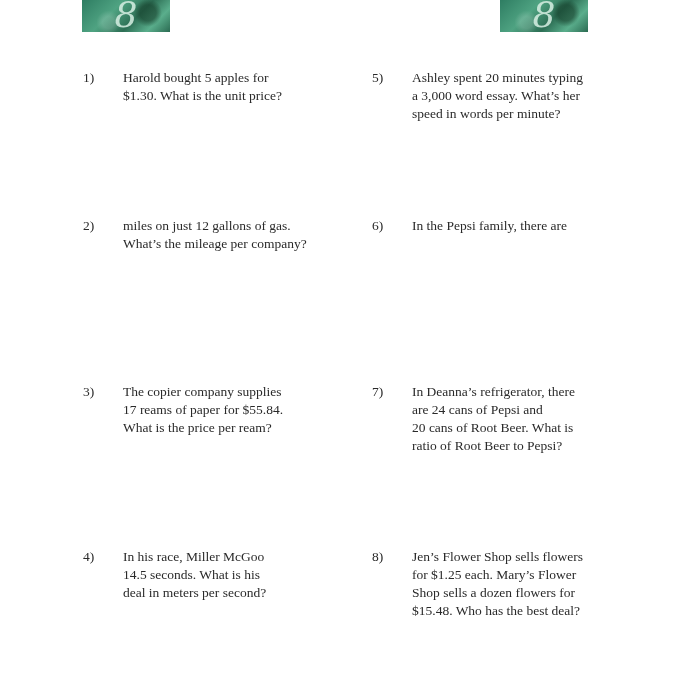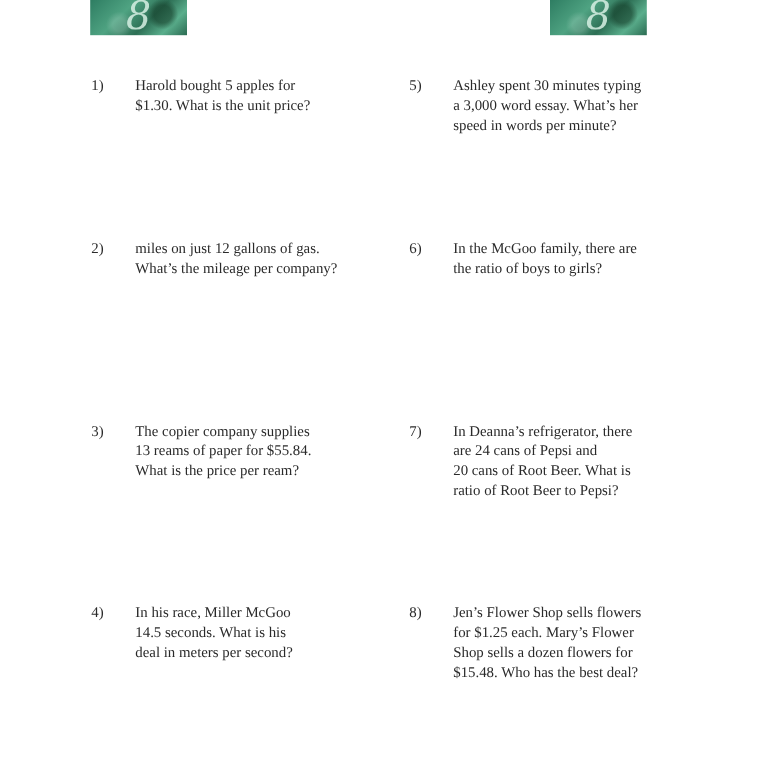--- a/index.html
+++ b/index.html
@@ -62,48 +62,47 @@
   <div class="text">
     <div>miles on just 12 gallons of gas.</div>
     <div>What’s the mileage per company?</div>
   </div>
 </div>
 
 <div class="problem" id="p3">
   <div class="num">3)</div>
   <div class="text">
     <div>The copier company supplies</div>
-    <div>13 reams of paper for $55.84.</div>
+    <div>17 reams of paper for $55.84.</div>
     <div>What is the price per ream?</div>
   </div>
 </div>
 
 <div class="problem" id="p4">
   <div class="num">4)</div>
   <div class="text">
     <div>In his race, Miller McGoo</div>
     <div>14.5 seconds.  What is his</div>
     <div>deal in meters per second?</div>
   </div>
 </div>
 
 <div class="problem" id="p5">
   <div class="num">5)</div>
   <div class="text">
-    <div>Ashley spent 30 minutes typing</div>
+    <div>Ashley spent 20 minutes typing</div>
     <div>a 3,000 word essay.  What’s her</div>
     <div>speed in words per minute?</div>
   </div>
 </div>
 
 <div class="problem" id="p6">
   <div class="num">6)</div>
   <div class="text">
-    <div>In the McGoo family, there are</div>
-    <div>the ratio of boys to girls?</div>
+    <div>In the Pepsi family, there are</div>
   </div>
 </div>
 
 <div class="problem" id="p7">
   <div class="num">7)</div>
   <div class="text">
     <div>In Deanna’s refrigerator, there</div>
     <div>are 24 cans of Pepsi and</div>
     <div>20 cans of Root Beer.  What is</div>
     <div>ratio of Root Beer to Pepsi?</div>

